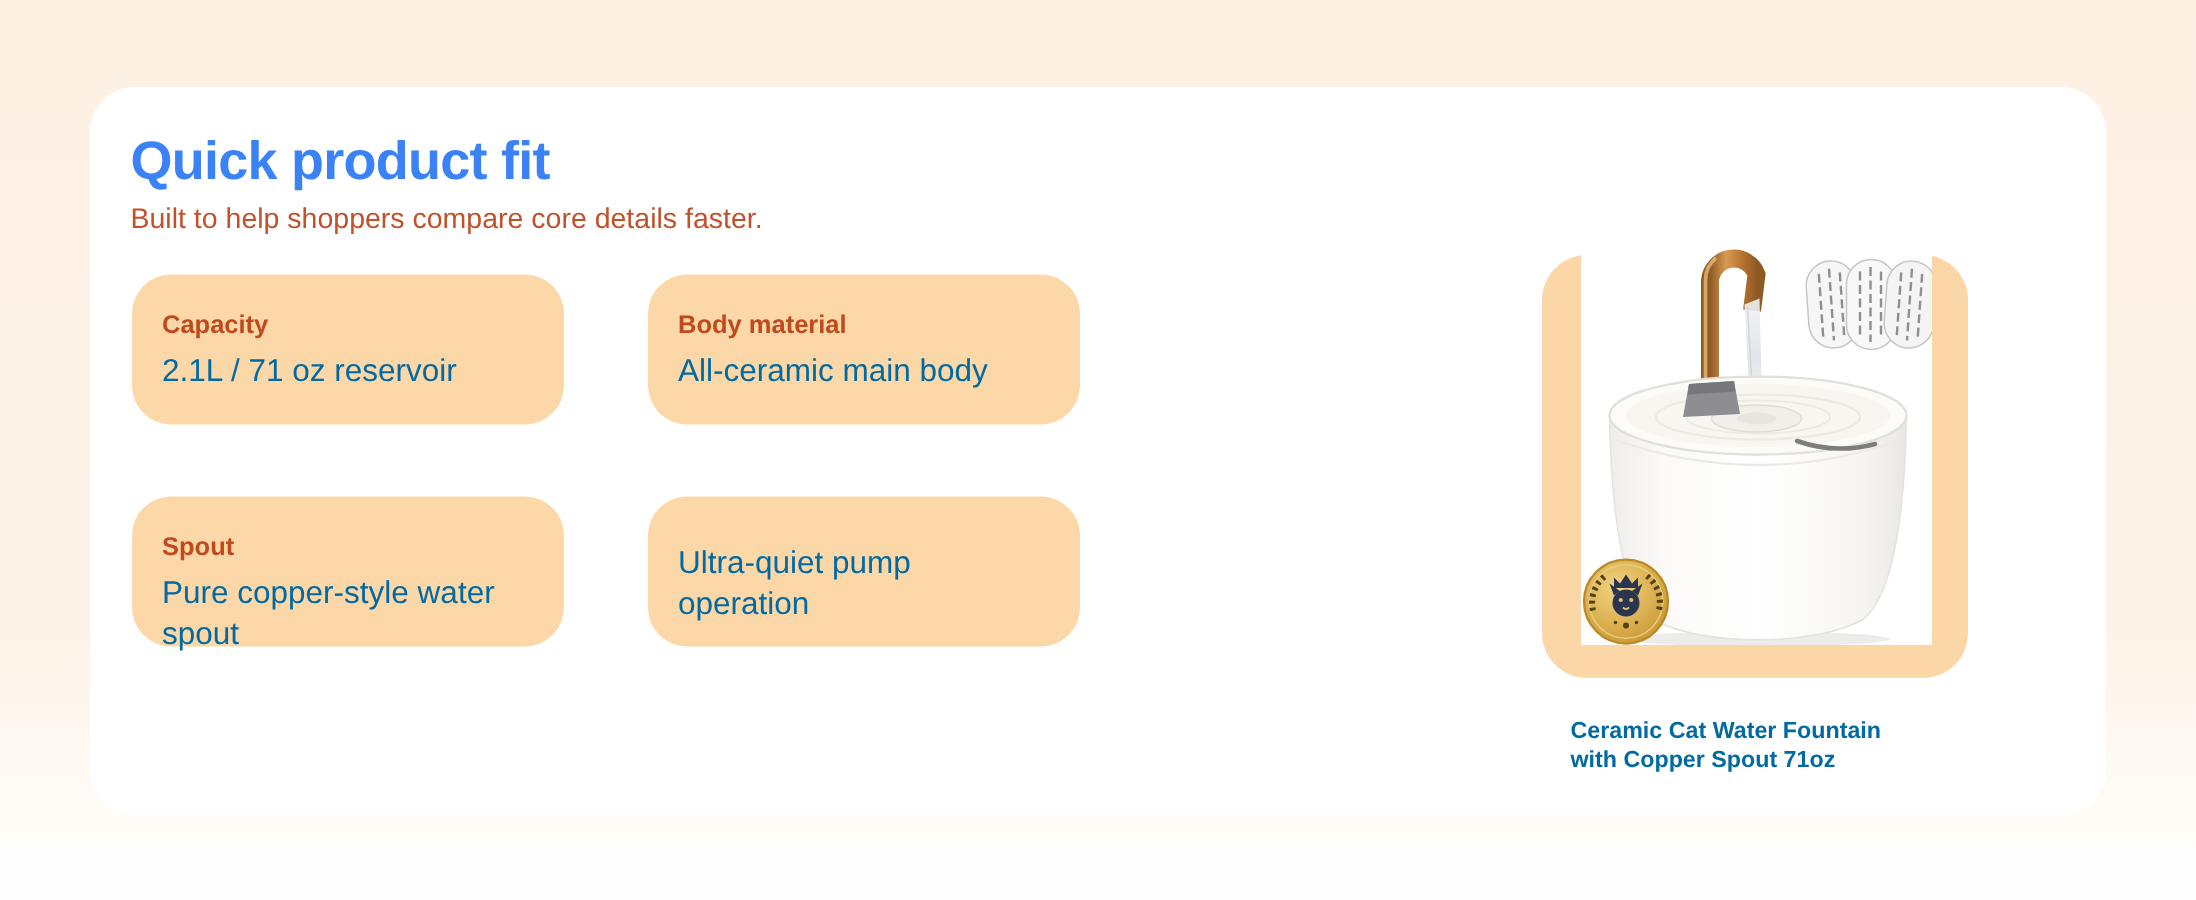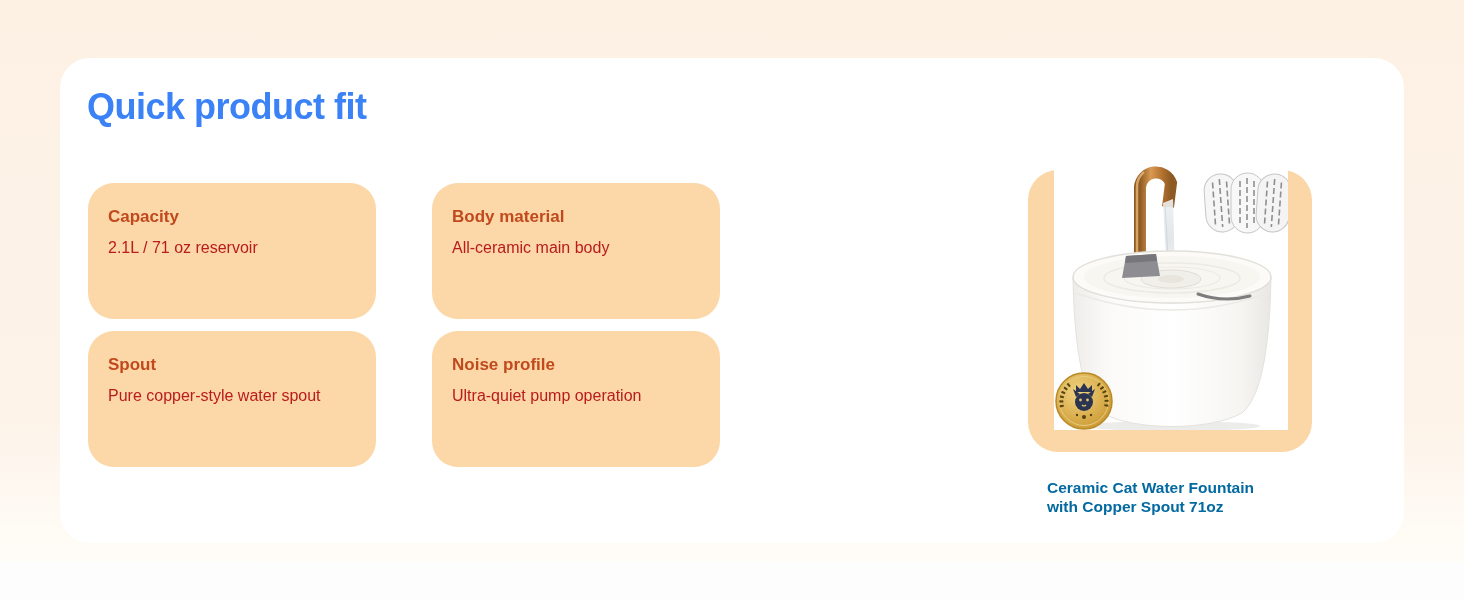--- a/index.html
+++ b/index.html
@@ -29,38 +29,38 @@
     font-size: 36px; font-weight: 800; letter-spacing: -0.5px;
     color: #3b82f6;
   }
   .page-subtitle {
     position: absolute; left: 27px; top: 78px;
     font-size: 19px; font-weight: 400;
     color: #c2512b;
   }
   .tile {
     position: absolute;
-    width: 288px; height: 136px;
+    width: 288px; height: 100px;
     background: #fcd7a7;
     border-radius: 26px;
     padding: 24px 20px 0 20px;
   }
   .tile-1 { left: 28px;  top: 125px; }
   .tile-2 { left: 372px; top: 125px; }
   .tile-3 { left: 28px;  top: 273px; }
   .tile-4 { left: 372px; top: 273px; }
   .tile-label {
     font-size: 17px; font-weight: 700;
     color: #c04a1e;
   }
   .tile-value {
     margin-top: 7px;
-    font-size: 16px; font-weight: 400;
+    font-size: 21px; font-weight: 400;
     line-height: 27px;
-    color: #b91c1c;
+    color: #0369a1;
     max-width: 250px;
   }
   .figure { position: absolute; left: 0; top: 0; }
   .photo-backdrop {
     position: absolute; left: 968px; top: 112px;
     width: 284px; height: 282px;
     background: #fbd7a7;
     border-radius: 30px;
   }
   .photo {
@@ -79,35 +79,35 @@
 </style>
 </head>
 <body>
 
 <div class="page">
   <div class="cream-bg"></div>
 
   <div class="card">
 
     <h1 class="page-title">Quick product fit</h1>
+    <p class="page-subtitle">Built to help shoppers compare core details faster.</p>
 
     <div class="tile tile-1">
       <div class="tile-label">Capacity</div>
       <div class="tile-value">2.1L / 71 oz reservoir</div>
     </div>
     <div class="tile tile-2">
       <div class="tile-label">Body material</div>
       <div class="tile-value">All-ceramic main body</div>
     </div>
     <div class="tile tile-3">
       <div class="tile-label">Spout</div>
       <div class="tile-value">Pure copper-style water spout</div>
     </div>
     <div class="tile tile-4">
-      <div class="tile-label">Noise profile</div>
       <div class="tile-value">Ultra-quiet pump operation</div>
     </div>
 
     <div class="figure">
       <div class="photo-backdrop"></div>
       <div class="photo">
         <svg viewBox="0 0 234 275">
           <defs>
             <linearGradient id="copperGrad" x1="0" y1="0" x2="1" y2="0">
               <stop offset="0" stop-color="#8e5a24"></stop>

